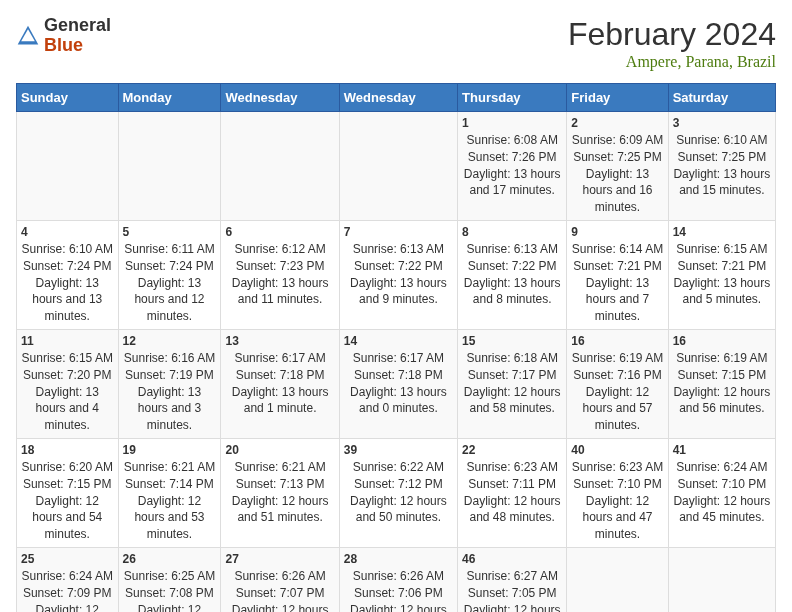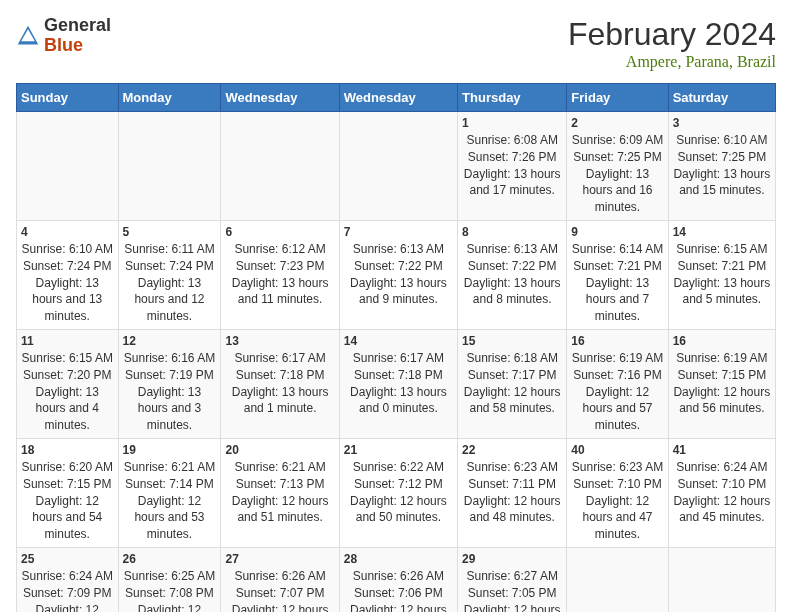--- a/index.html
+++ b/index.html
@@ -221,21 +221,21 @@
         </td>
         <td>
           <span class="day-num">19</span>
           <div class="day-info">Sunrise: 6:21 AM<br>Sunset: 7:14 PM<br>Daylight: 12 hours and 53 minutes.</div>
         </td>
         <td>
           <span class="day-num">20</span>
           <div class="day-info">Sunrise: 6:21 AM<br>Sunset: 7:13 PM<br>Daylight: 12 hours and 51 minutes.</div>
         </td>
         <td>
-          <span class="day-num">21</span>
+          <span class="day-num">39</span>
           <div class="day-info">Sunrise: 6:22 AM<br>Sunset: 7:12 PM<br>Daylight: 12 hours and 50 minutes.</div>
         </td>
         <td>
           <span class="day-num">22</span>
           <div class="day-info">Sunrise: 6:23 AM<br>Sunset: 7:11 PM<br>Daylight: 12 hours and 48 minutes.</div>
         </td>
         <td>
           <span class="day-num">40</span>
           <div class="day-info">Sunrise: 6:23 AM<br>Sunset: 7:10 PM<br>Daylight: 12 hours and 47 minutes.</div>
         </td>
@@ -255,21 +255,21 @@
         </td>
         <td>
           <span class="day-num">27</span>
           <div class="day-info">Sunrise: 6:26 AM<br>Sunset: 7:07 PM<br>Daylight: 12 hours and 41 minutes.</div>
         </td>
         <td>
           <span class="day-num">28</span>
           <div class="day-info">Sunrise: 6:26 AM<br>Sunset: 7:06 PM<br>Daylight: 12 hours and 39 minutes.</div>
         </td>
         <td>
-          <span class="day-num">29</span>
+          <span class="day-num">46</span>
           <div class="day-info">Sunrise: 6:27 AM<br>Sunset: 7:05 PM<br>Daylight: 12 hours and 38 minutes.</div>
         </td>
         <td></td>
         <td></td>
       </tr>
     </tbody>
 </table>
 
 <div class="footer-note">Daylight hours</div>
 

